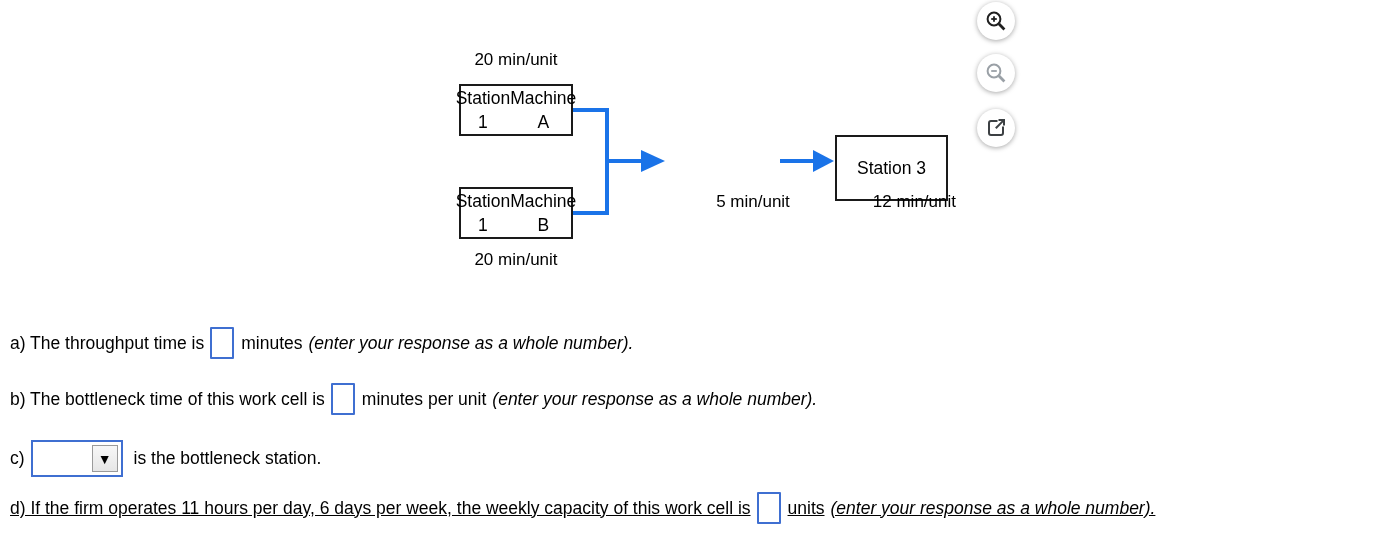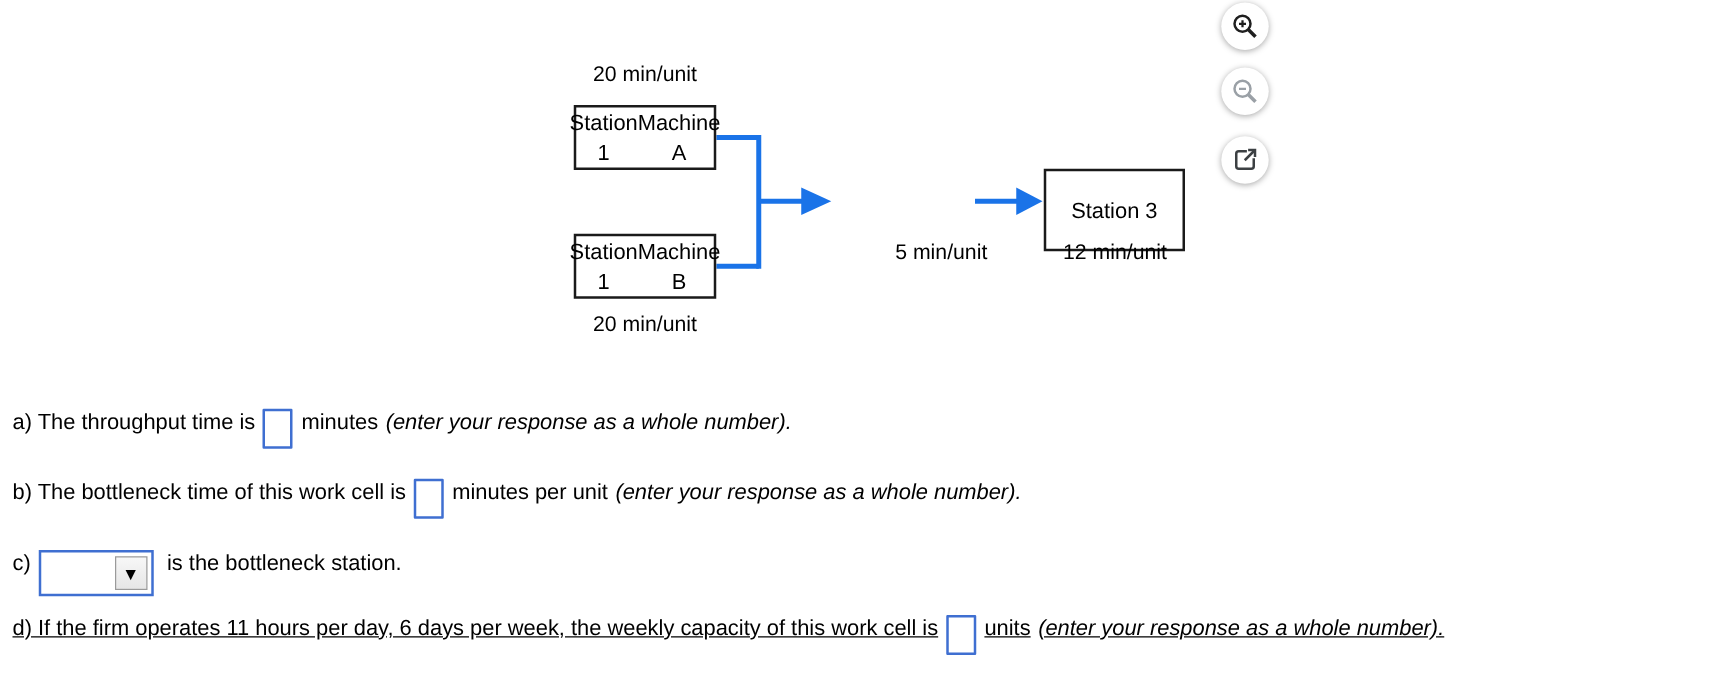--- a/index.html
+++ b/index.html
@@ -20,35 +20,35 @@
   .dlabel{
     position:absolute;font-size:17px;text-align:center;white-space:nowrap;
   }
   #box-machine-a{left:459px;top:84px;width:114px;height:52px;}
   #box-machine-b{left:459px;top:187px;width:114px;height:52px;}
   #box-station-2{left:666px;top:135px;width:114px;height:51px;}
   #box-station-3{left:835px;top:135px;width:113px;height:66px;}
   #rate-a{left:459px;top:50px;width:114px;}
   #rate-b{left:459px;top:250px;width:114px;}
   #rate-s2{left:696px;top:192px;width:114px;}
-  #rate-s3{left:828px;top:192px;width:128px;}
+  #rate-s3{left:828px;top:192px;width:128px;text-align:right;}
 
   
   .round-btn{
     position:absolute;left:977px;width:38px;height:38px;border-radius:50%;
     background:#fff;border:none;box-shadow:0 1px 5px rgba(0,0,0,.35);
     display:flex;align-items:center;justify-content:center;cursor:pointer;padding:0;
   }
   #btn-zoom-in{top:2px;}
   #btn-zoom-out{top:54px;}
   #btn-open-new{top:109px;}
 
   
   .qrow{
-    position:absolute;left:10px;display:flex;
+    position:absolute;left:10px;display:flex;align-items:center;
     font-size:17.5px;white-space:nowrap;
   }
   #row-a{top:327px;}
   #row-b{top:383px;}
   #row-c{top:440px;}
   #row-d{top:492px;text-decoration:underline;}
   .qrow .t{margin-right:6px;}
   .qrow .t2{margin:0 6px 0 0;}
   .qrow .hint{font-style:italic;}
   .answer-box{

